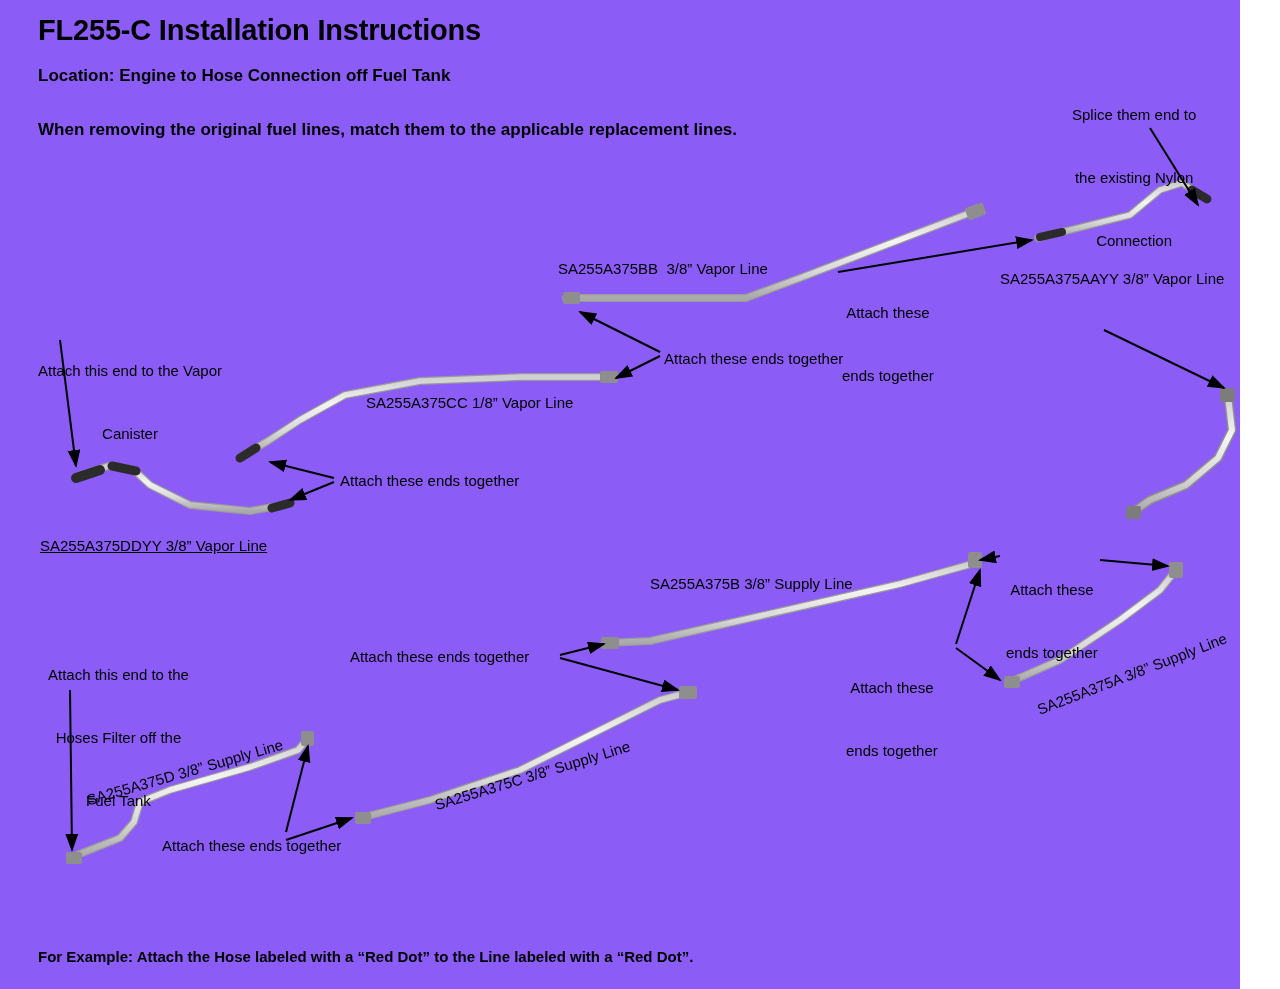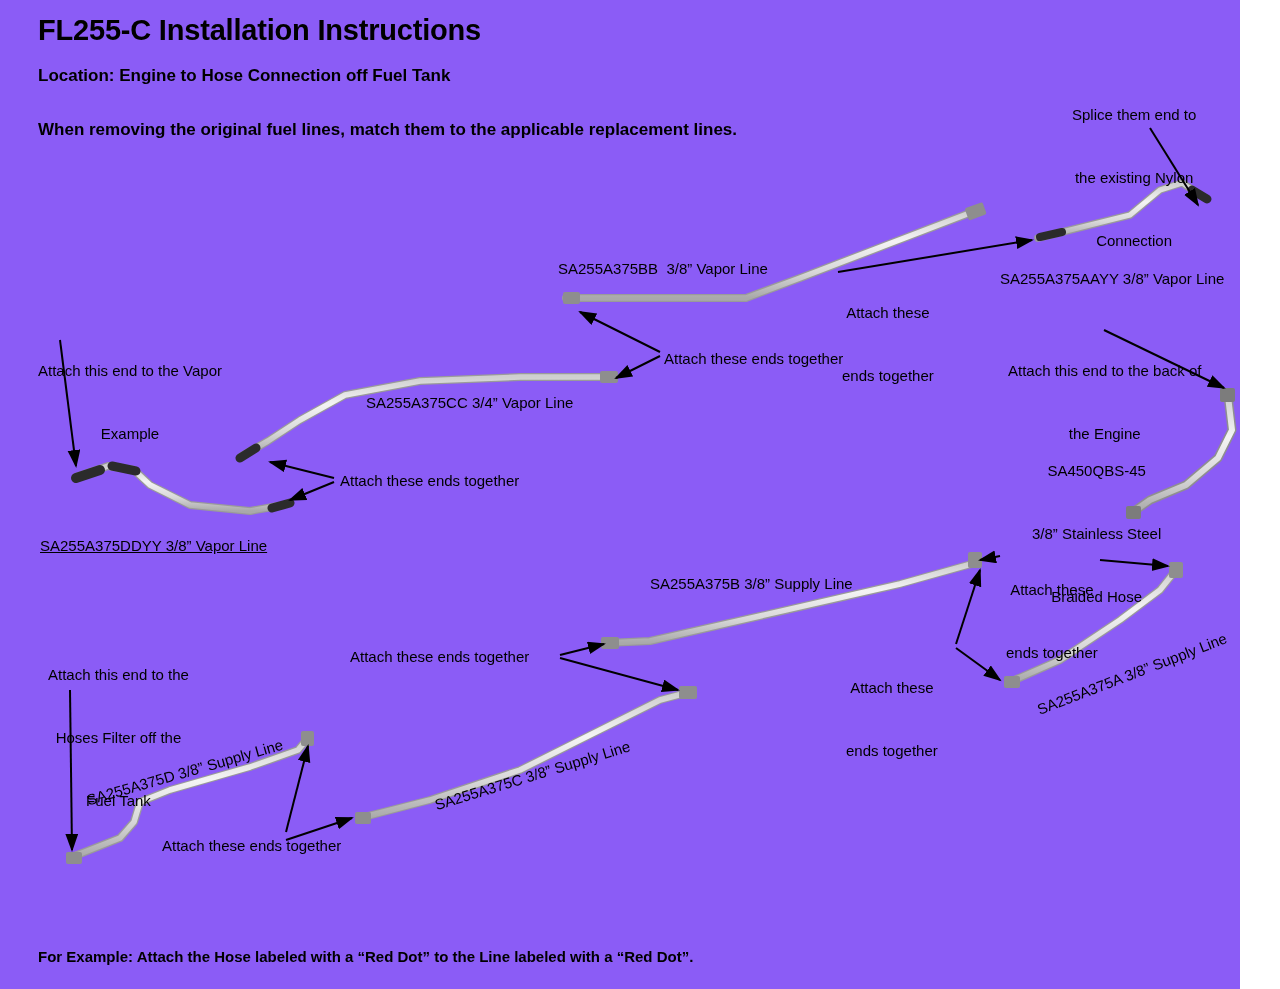--- a/index.html
+++ b/index.html
@@ -175,39 +175,30 @@
 
   <div class="abs lbl" style="left:558px; top:258px;">SA255A375BB  3/8” Vapor Line</div>
 
   <div class="abs lbl" style="left:842px; top:260px;">
     <div>Attach these</div>
     <div>ends together</div>
   </div>
 
   <div class="abs lbl" style="left:1000px; top:268px;">SA255A375AAYY 3/8” Vapor Line</div>
 
-  <div class="abs lbl" style="left:1008px; top:318px;">
-    <div>Attach this end to the back of</div>
-    <div>the Engine</div>
-  </div>
 
   <div class="abs lbl" style="left:664px; top:348px;">Attach these ends together</div>
 
   <div class="abs lbl" style="left:38px; top:318px;">
     <div>Attach this end to the Vapor</div>
-    <div>Example</div>
-  </div>
-
-  <div class="abs lbl" style="left:366px; top:392px;">SA255A375CC 3/4” Vapor Line</div>
-
-  <div class="abs lbl" style="left:1032px; top:418px;">
-    <div>SA450QBS-45</div>
-    <div>3/8” Stainless Steel</div>
-    <div>Braided Hose</div>
-  </div>
+    <div>Canister</div>
+  </div>
+
+  <div class="abs lbl" style="left:366px; top:392px;">SA255A375CC 1/8” Vapor Line</div>
+
 
   <div class="abs lbl" style="left:340px; top:470px;">Attach these ends together</div>
 
   <div class="abs lbl" style="left:40px; top:535px;text-decoration:underline;">SA255A375DDYY 3/8” Vapor Line</div>
 
   <div class="abs lbl" style="left:1006px; top:537px;">
     <div>Attach these</div>
     <div>ends together</div>
   </div>
 

